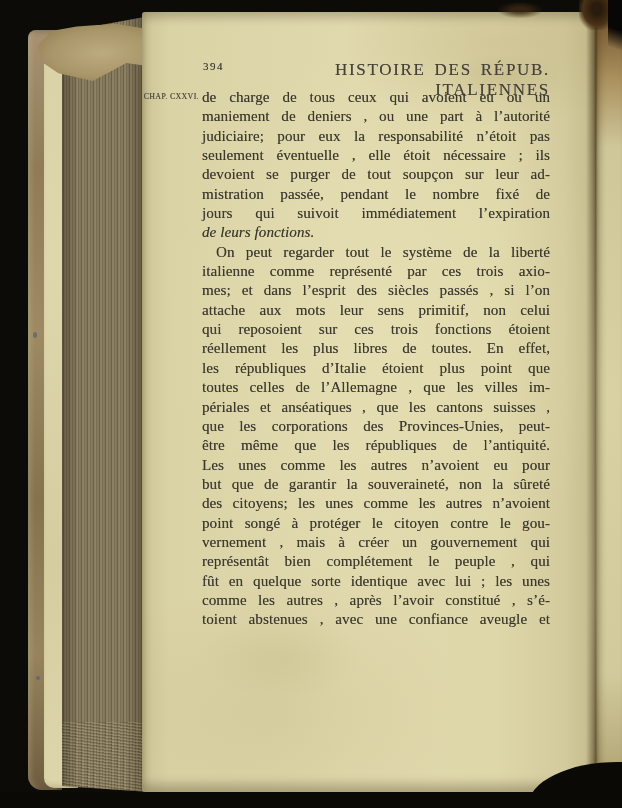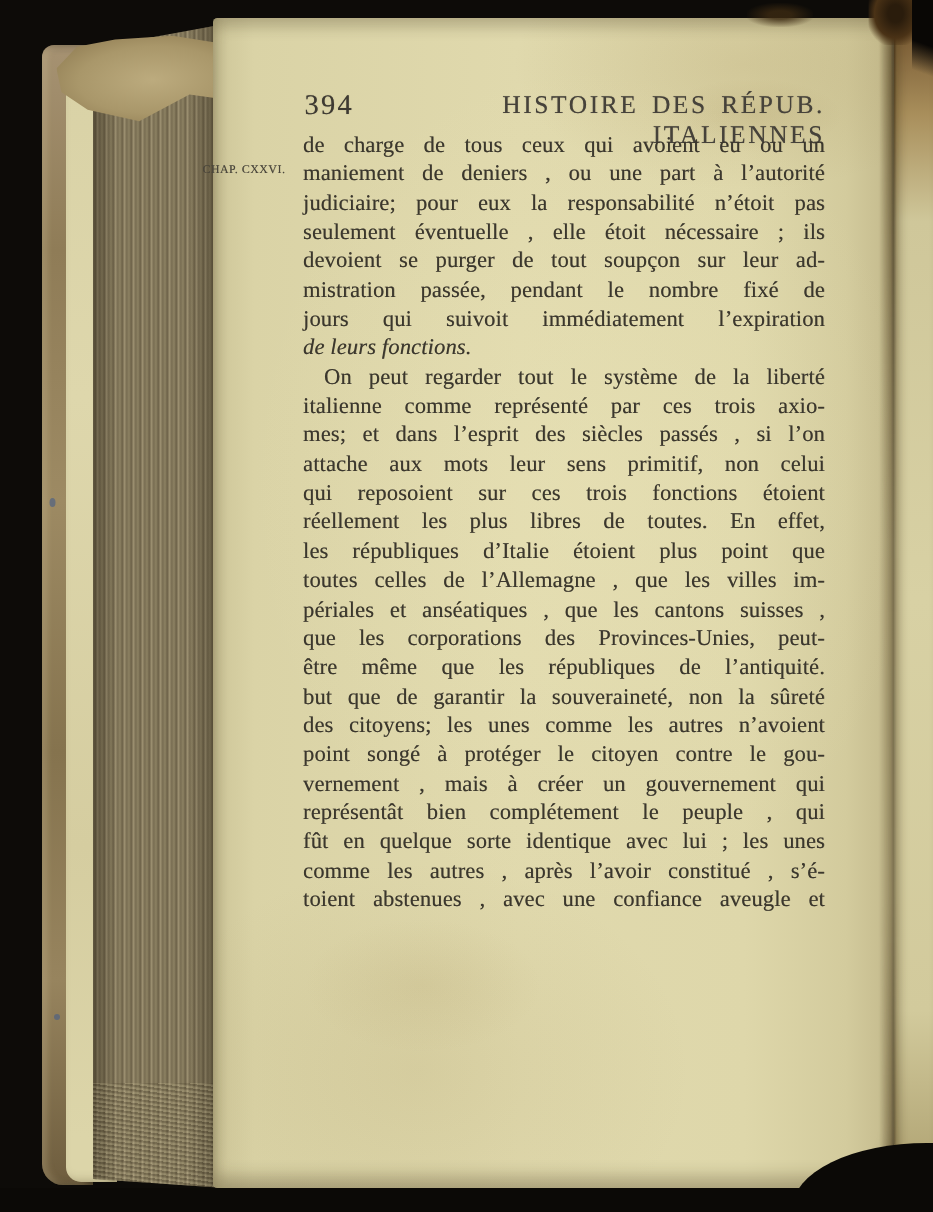--- a/index.html
+++ b/index.html
@@ -72,30 +72,30 @@
   .corner-tr{position:absolute;left:608px;top:0;width:14px;height:52px;
     background:linear-gradient(200deg,#090705 55%,rgba(9,7,5,0) 90%);}
 
   
   .bottom-dark{position:absolute;left:528px;top:762px;width:94px;height:46px;
     background:#0b0906;border-radius:90px 0 0 0 / 44px 0 0 0;}
   .bottom-band{position:absolute;left:0;top:792px;width:622px;height:16px;background:#0b0906;}
 
   
   .header{position:absolute;left:60px;top:48px;width:348px;color:#45413a;}
-  .pagenum{position:absolute;left:1px;top:0;font-size:19px;letter-spacing:1.5px;
+  .pagenum{position:absolute;left:1px;top:0;font-size:11px;letter-spacing:1.5px;
     color:#3e3a32;text-shadow:0 0 .5px rgba(62,58,50,.6);}
   .runtitle{display:block;text-align:right;font-size:17px;letter-spacing:1.7px;
     word-spacing:3px;padding-left:26px;color:#46423a;text-shadow:0 0 .5px rgba(70,66,58,.55);}
 
   .body{position:absolute;left:60px;top:76px;width:348px;
     font-size:15px;line-height:19.35px;color:#3b372d;
     letter-spacing:.1px;text-shadow:.2px .2px .4px rgba(59,55,45,.55);}
-  .margin-note{position:absolute;left:-67px;top:20px;width:64px;
-    font-size:7.8px;letter-spacing:.4px;line-height:10px;color:#4a463c;white-space:nowrap;}
+  .margin-note{position:absolute;left:-67px;top:4px;width:64px;
+    font-size:7.8px;letter-spacing:.4px;line-height:10px;color:#4a463c;white-space:nowrap;text-align:right;}
   .line{text-align:justify;text-align-last:justify;}
   .line.end{text-align-last:left;font-style:italic;}
   .line.indent{text-indent:14px;}
 </style>
 </head>
 <body>
 
 <div class="canvas">
 
   <div class="cover-strip"></div>
@@ -132,20 +132,21 @@
       <div class="line">italienne comme représenté par ces trois axio-</div>
       <div class="line">mes; et dans l’esprit des siècles passés , si l’on</div>
       <div class="line">attache aux mots leur sens primitif, non celui</div>
       <div class="line">qui reposoient sur ces trois fonctions étoient</div>
       <div class="line">réellement les plus libres de toutes. En effet,</div>
       <div class="line">les républiques d’Italie étoient plus point que</div>
       <div class="line">toutes celles de l’Allemagne , que les villes im-</div>
       <div class="line">périales et anséatiques , que les cantons suisses ,</div>
       <div class="line">que les corporations des Provinces-Unies, peut-</div>
       <div class="line">être même que les républiques de l’antiquité.</div>
+      <div class="line">Les unes comme les autres n’avoient eu pour</div>
       <div class="line">but que de garantir la souveraineté, non la sûreté</div>
       <div class="line">des citoyens; les unes comme les autres n’avoient</div>
       <div class="line">point songé à protéger le citoyen contre le gou-</div>
       <div class="line">vernement , mais à créer un gouvernement qui</div>
       <div class="line">représentât bien complétement le peuple , qui</div>
       <div class="line">fût en quelque sorte identique avec lui ; les unes</div>
       <div class="line">comme les autres , après l’avoir constitué , s’é-</div>
       <div class="line">toient abstenues , avec une confiance aveugle et</div>
     </div>
   </div>

